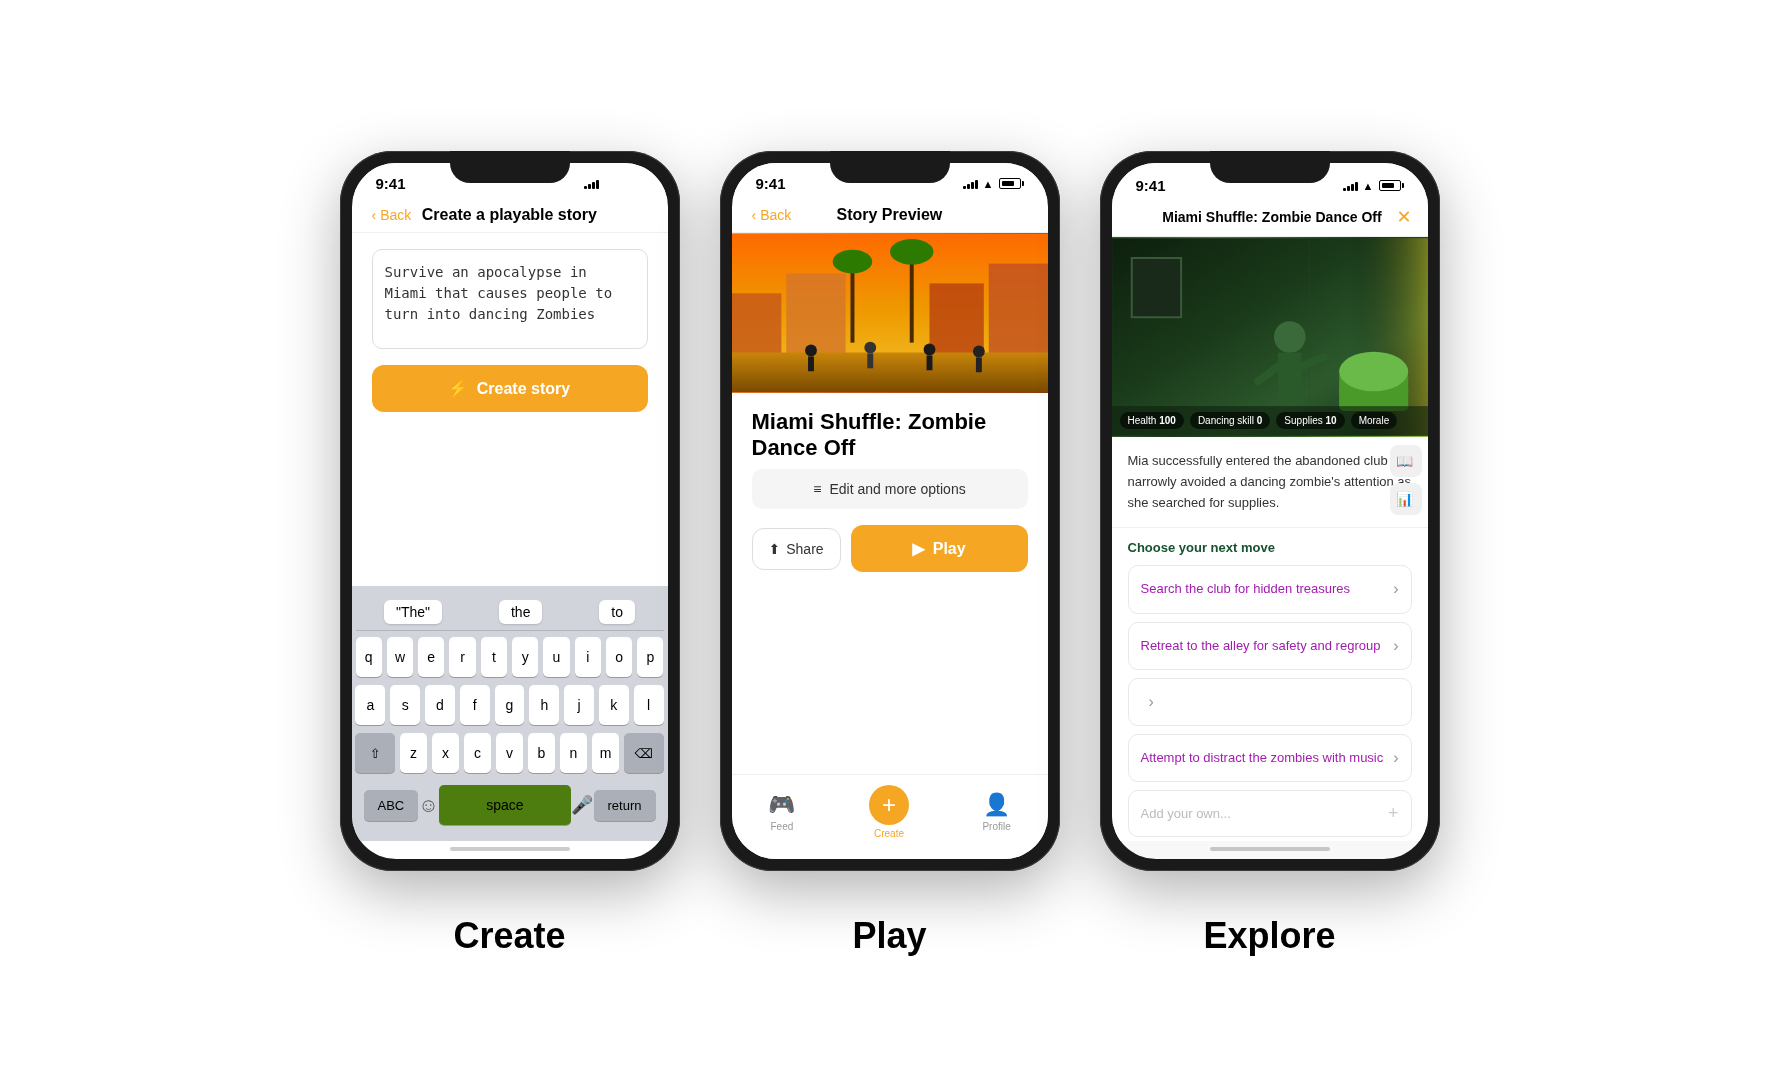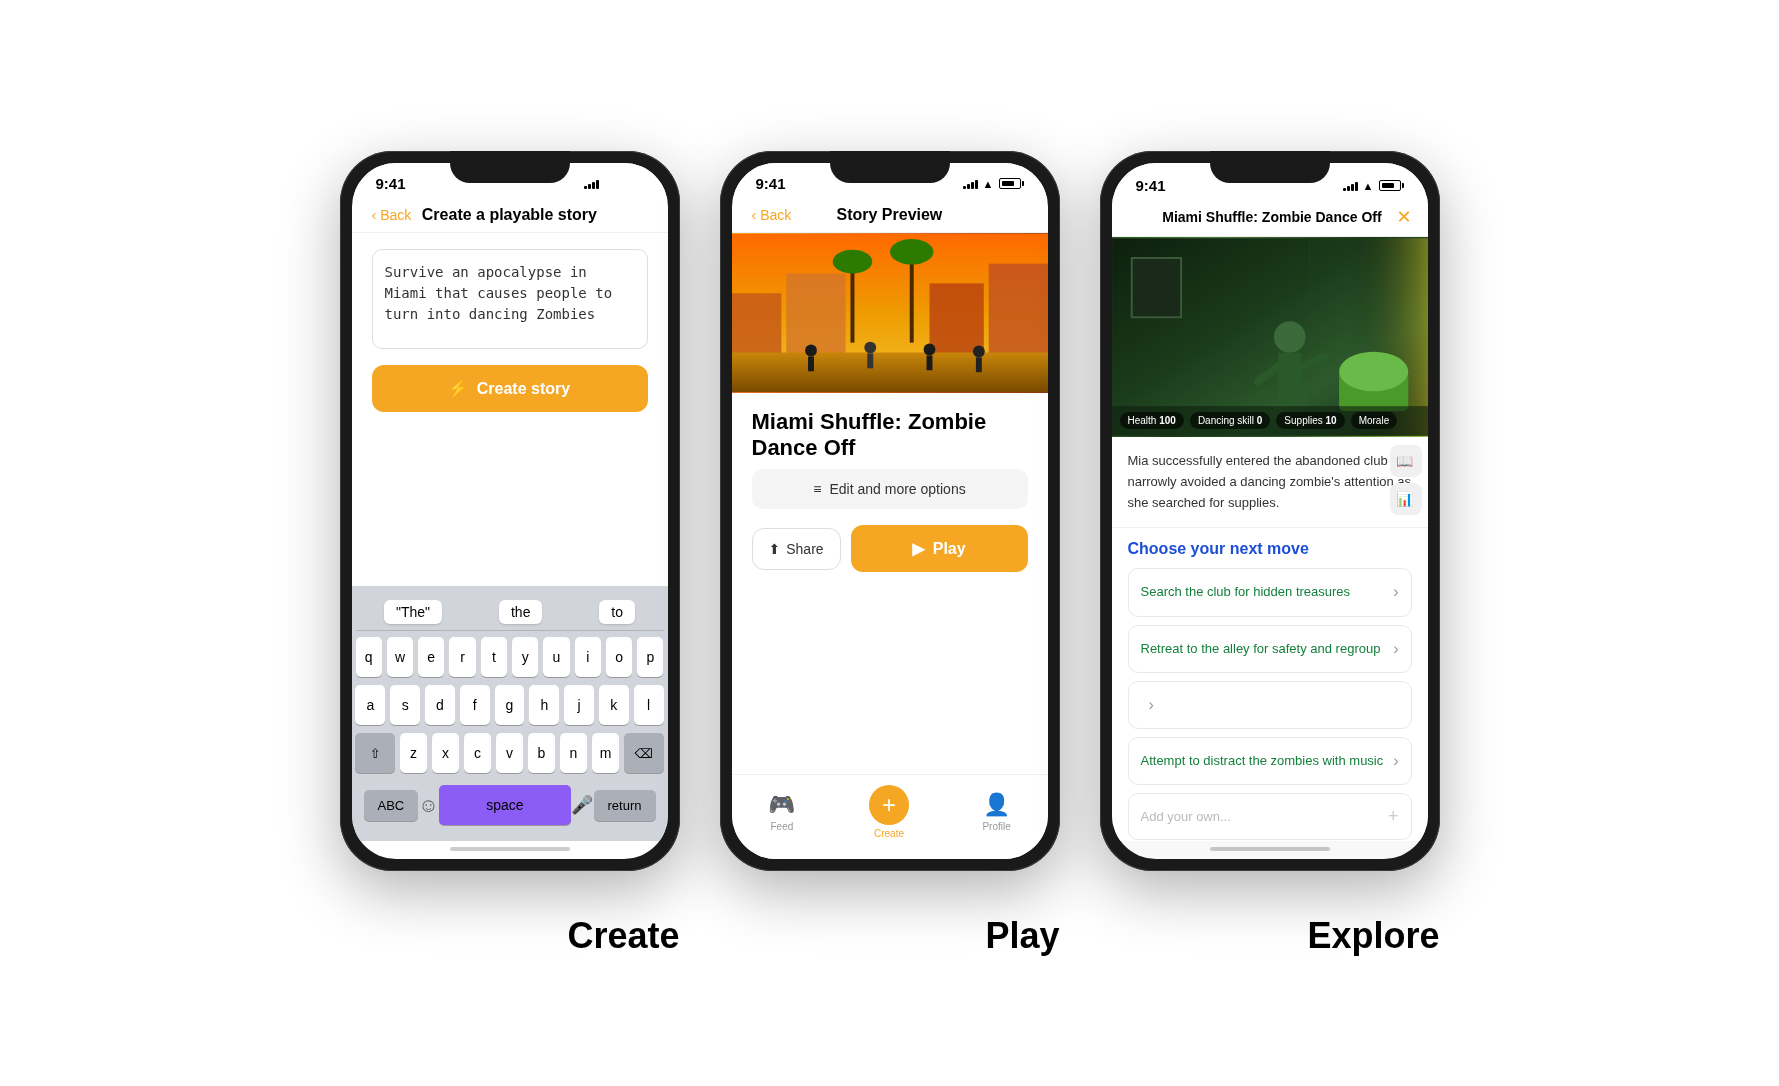--- a/index.html
+++ b/index.html
@@ -17,21 +17,21 @@
     .phones-row {
       display: flex;
       gap: 40px;
       align-items: flex-start;
       justify-content: center;
     }
 
     .phone-section {
       display: flex;
       flex-direction: column;
-      align-items: flex-end;
+      align-items: center;
       gap: 28px;
       margin-top: 22px;
     }
 
     .phone-label {
       font-size: 36px;
       font-weight: 700;
       color: #000;
       margin-top: 16px;
     }
@@ -207,21 +207,21 @@
 
     .key-wide {
       width: 44px;
       background: #abb0b8;
       font-size: 13px;
     }
 
     .key-space {
       flex: 1;
       max-width: 180px;
-      background: #8b5cf6;
+      background: #4d7c0f;
     }
 
     .keyboard-bottom {
       display: flex;
       justify-content: space-between;
       align-items: center;
       padding: 4px 8px;
       margin-bottom: 4px;
     }
 
@@ -418,41 +418,41 @@
       color: #333;
       line-height: 1.6;
       border-bottom: 1px solid #f0f0f0;
     }
 
     .choices-section {
       padding: 12px 16px;
     }
 
     .choices-title {
-      font-size: 16px;
+      font-size: 13px;
       font-weight: 600;
-      color: #1d4ed8;
+      color: #14532d;
       margin-bottom: 10px;
     }
 
     .choice-item {
       display: flex;
       align-items: center;
       justify-content: space-between;
       padding: 14px 12px;
       border: 1px solid #e8e8e8;
       border-radius: 10px;
       margin-bottom: 8px;
       cursor: pointer;
       background: #fff;
     }
 
     .choice-text {
       font-size: 13px;
-      color: #15803d;
+      color: #a21caf;
       flex: 1;
       line-height: 1.4;
     }
 
     .choice-arrow {
       color: #999;
       font-size: 16px;
       margin-left: 8px;
     }
 

